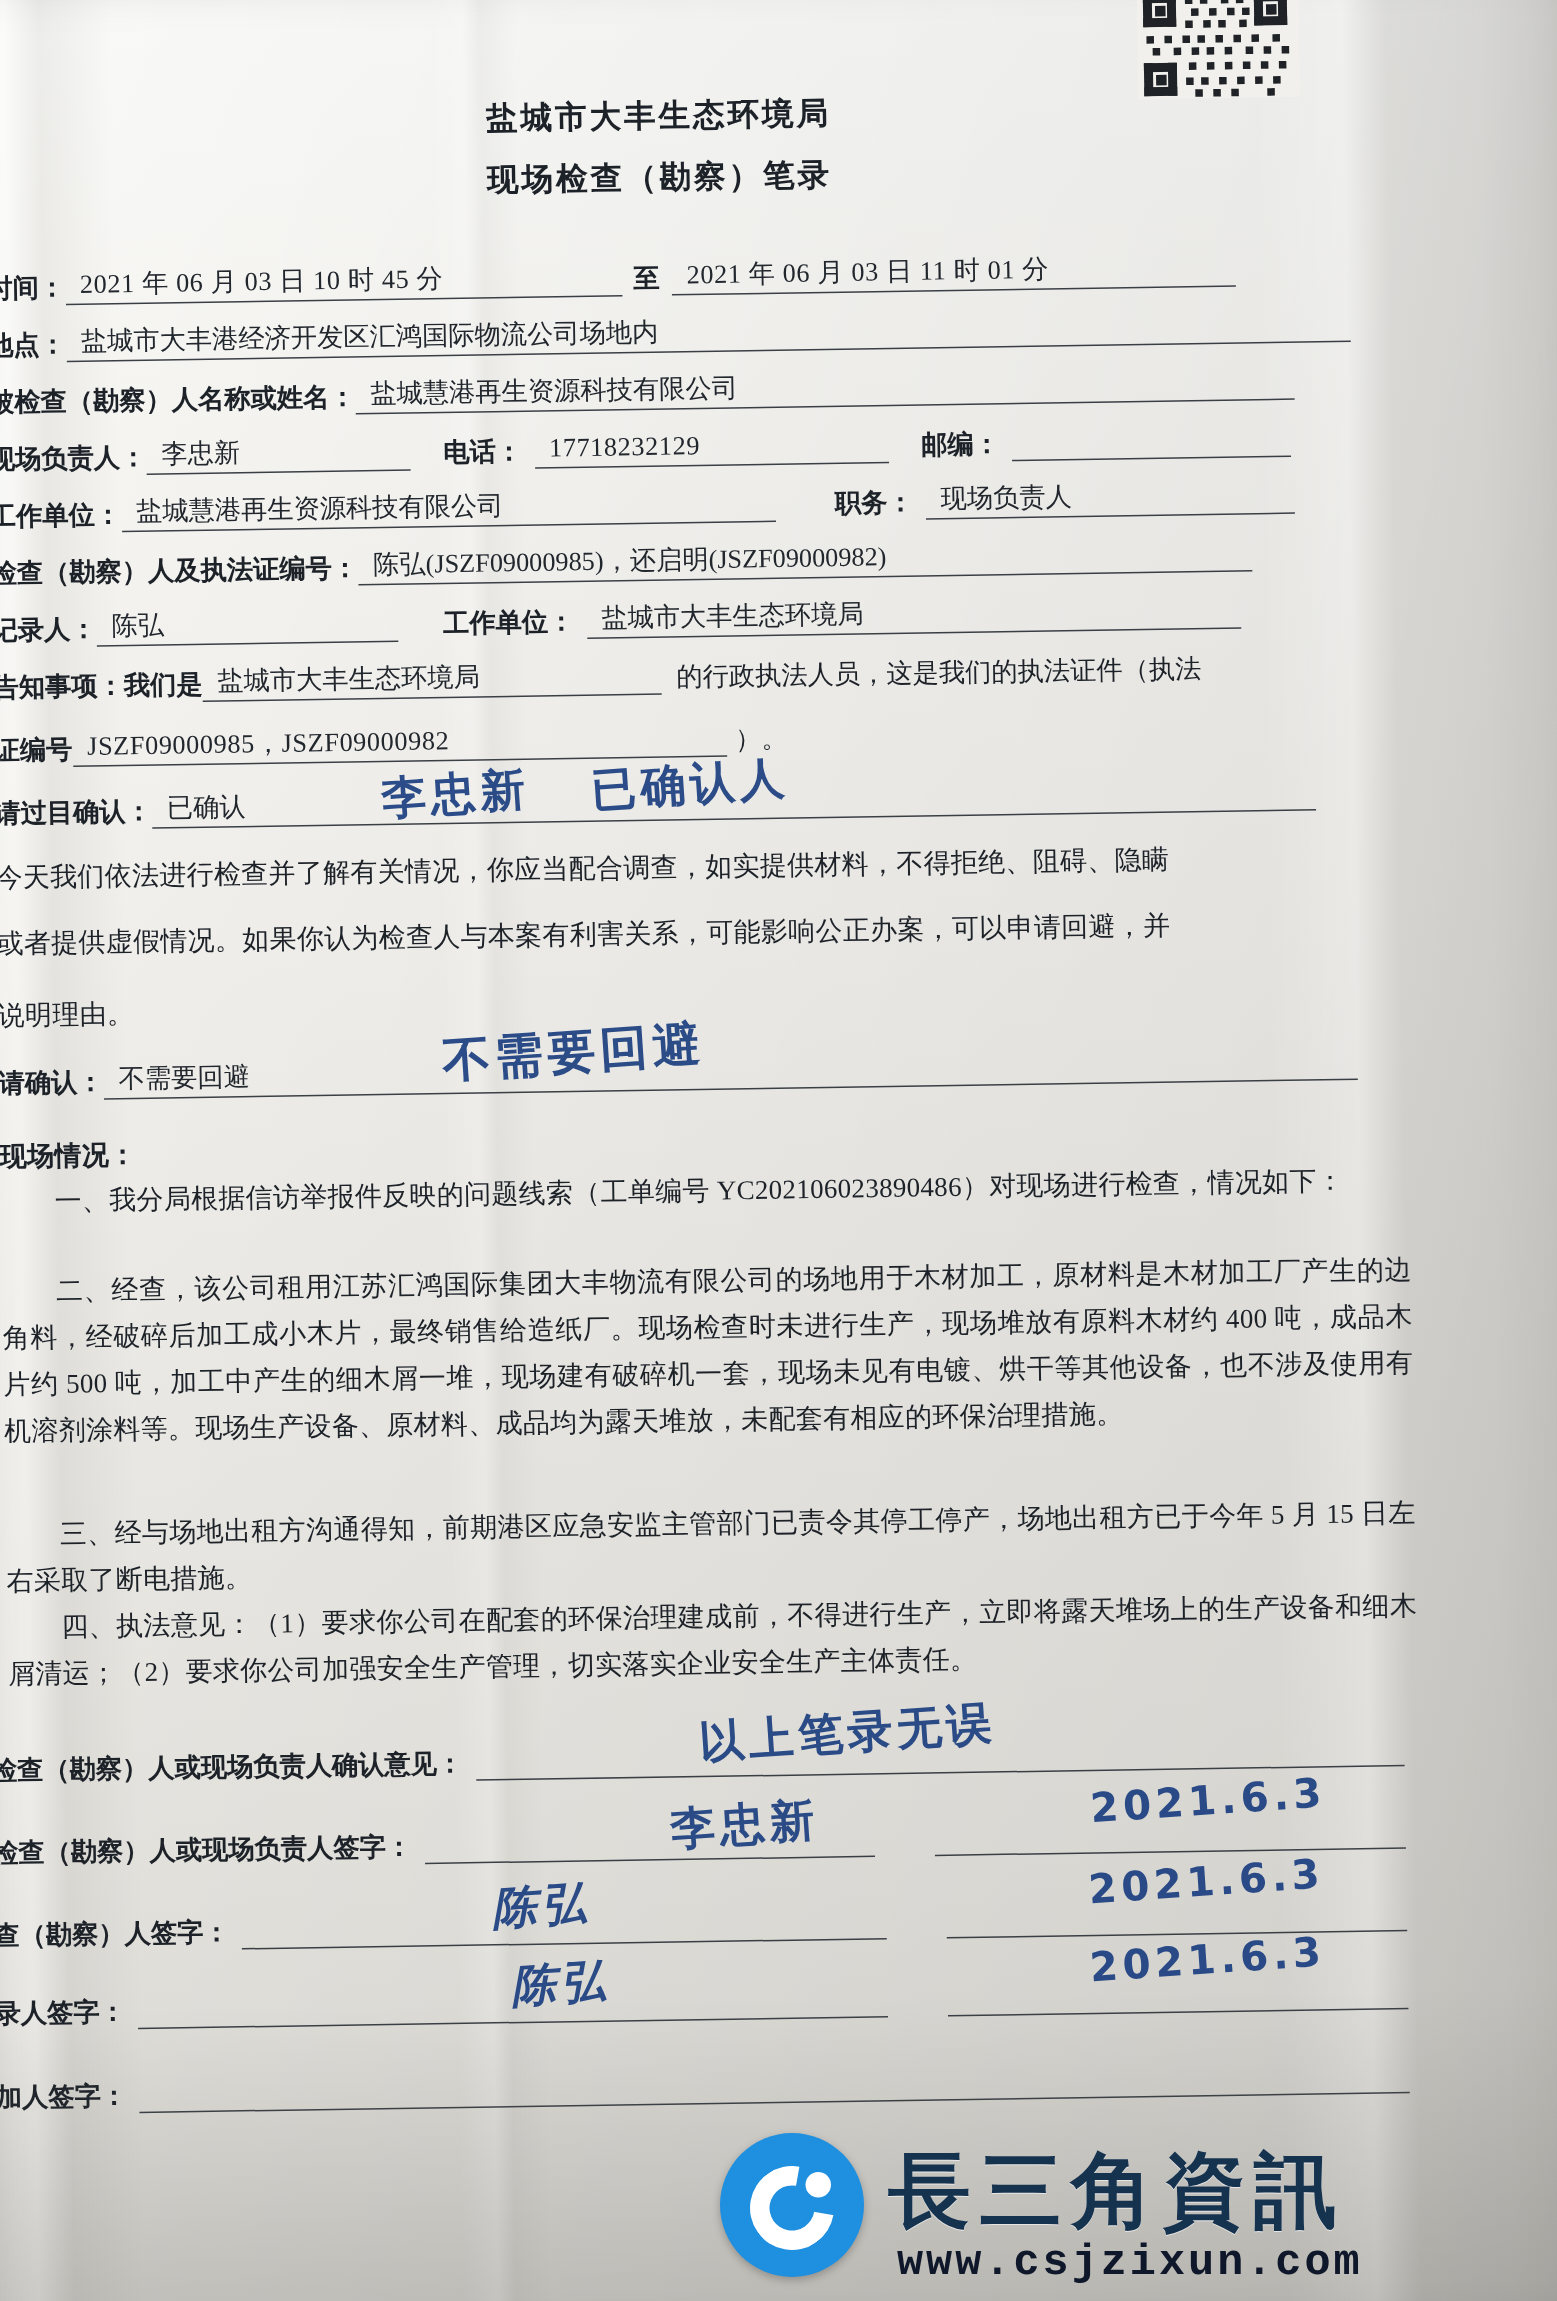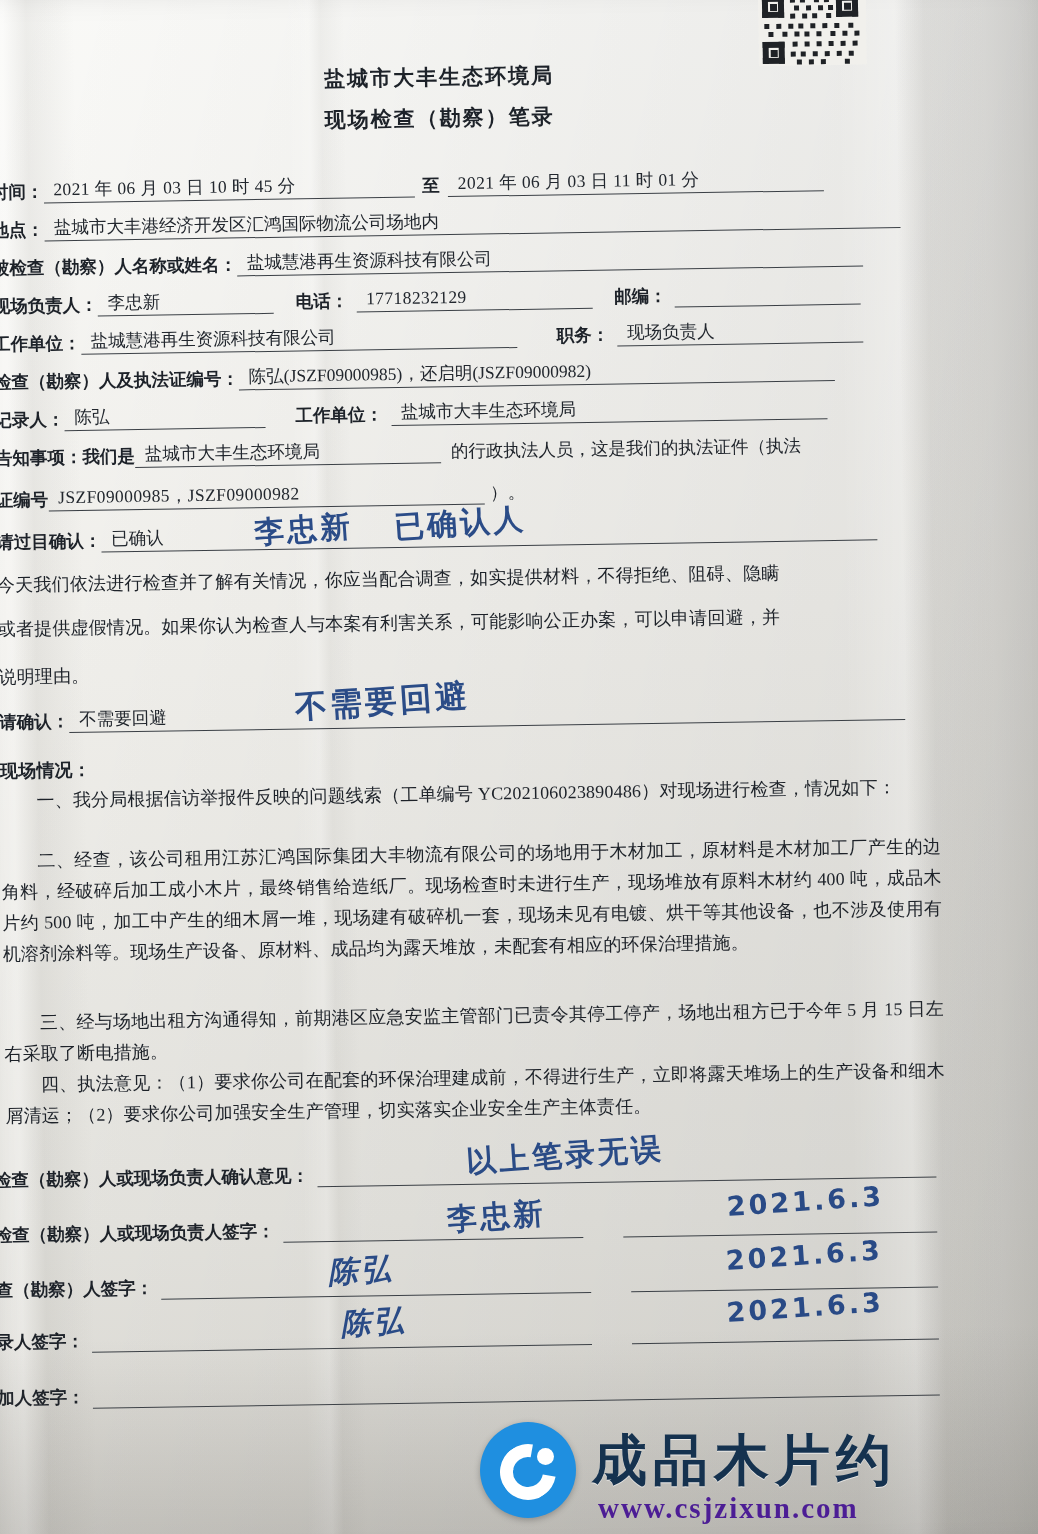--- a/index.html
+++ b/index.html
@@ -156,22 +156,22 @@
   }
   #wm-text {
     position: absolute; left: 112px; top: 6px;
     font-family: "DejaVu Sans", sans-serif;
     font-size: 55px; font-weight: 700; color: #15324f;
     letter-spacing: 6px;
     text-shadow: 0 1px 0 rgba(255,255,255,.6);
   }
   #wm-url {
     position: absolute; left: 118px; top: 74px;
-    font-family: Liberation Serif, serif;
-    font-size: 29px; font-weight: 700; color: #4c1d95;
+    font-family: Liberation Mono, monospace;
+    font-size: 29px; font-weight: 700; color: #0f172a;
     letter-spacing: 2px;
   }
 </style>
 </head>
 <body>
 
 <div id="page">
   <div id="paper">
     <div class="crease" id="crease1"></div>
     <div class="crease" id="crease2"></div>
@@ -369,16 +369,16 @@
 
     <div id="shadow-bottom"></div>
     <div id="shadow-right"></div>
   </div>
 
   <div id="watermark">
     <div id="wm-circle">
       <div id="wm-c"></div>
       <div id="wm-dot"></div>
     </div>
-    <div id="wm-text">成品木片约</div>
+    <div id="wm-text">長三角資訊</div>
     <div id="wm-url">www.csjzixun.com</div>
   </div>
 </div>
 
 </body></html>

